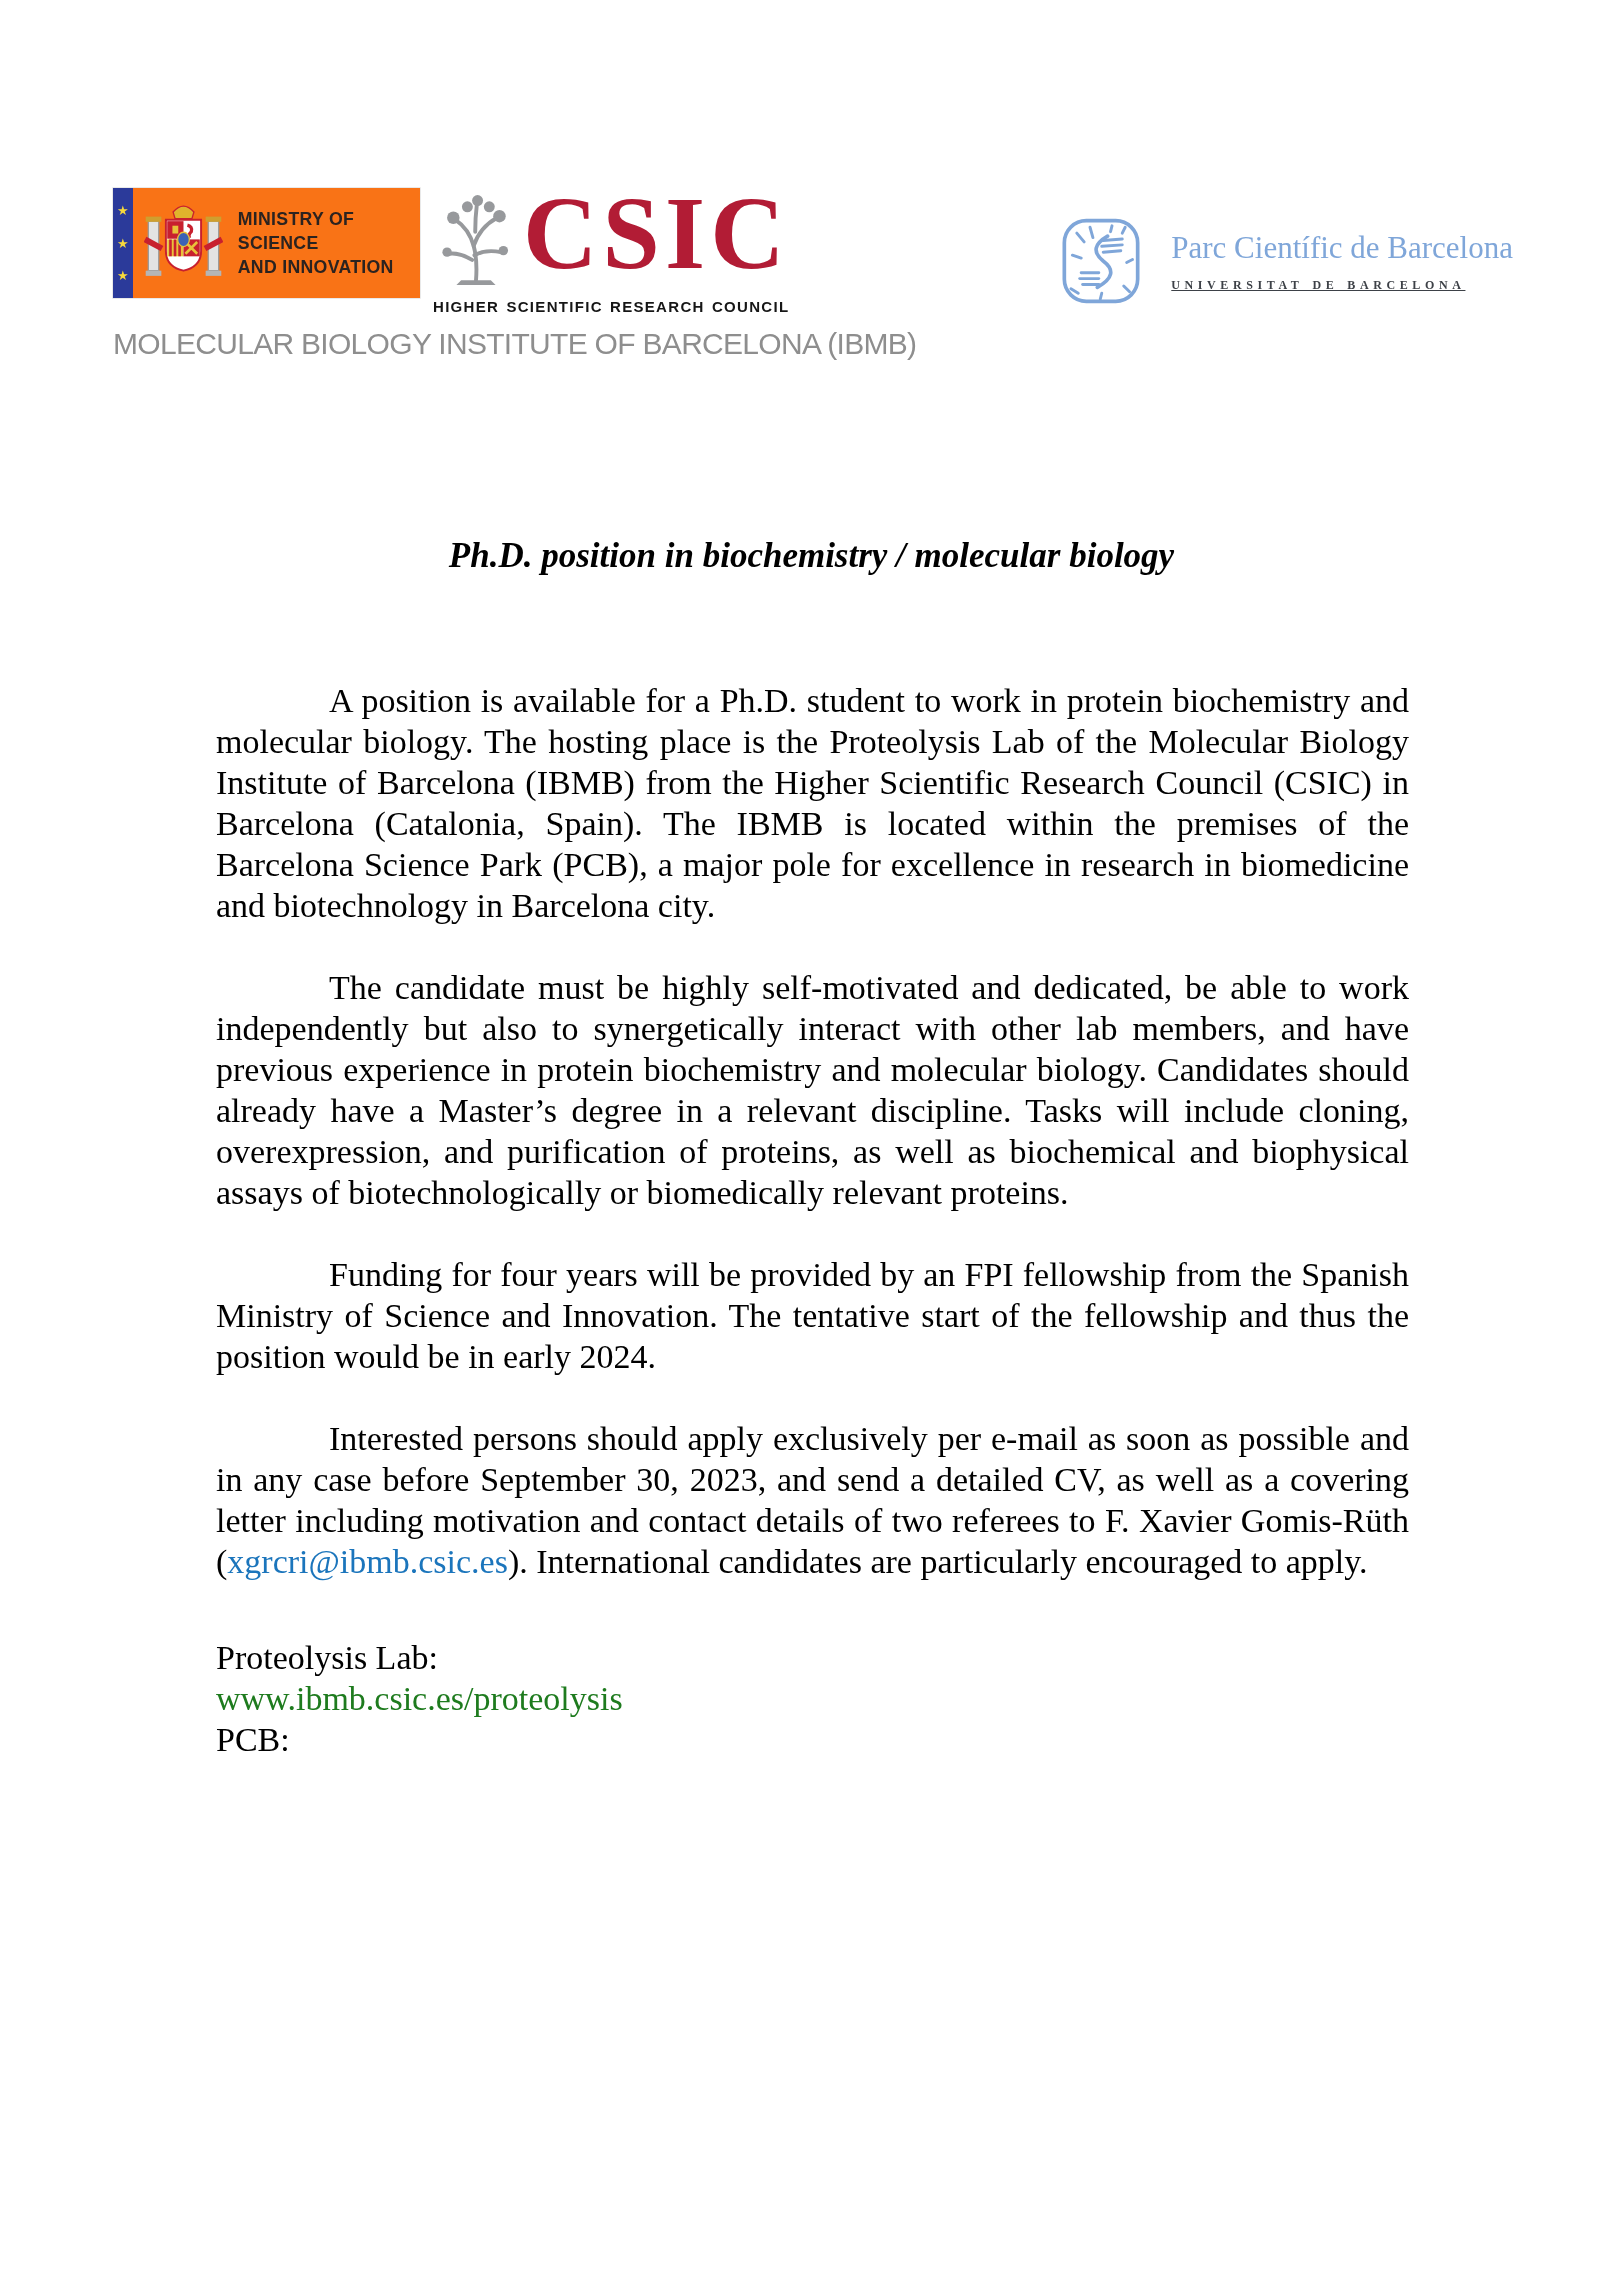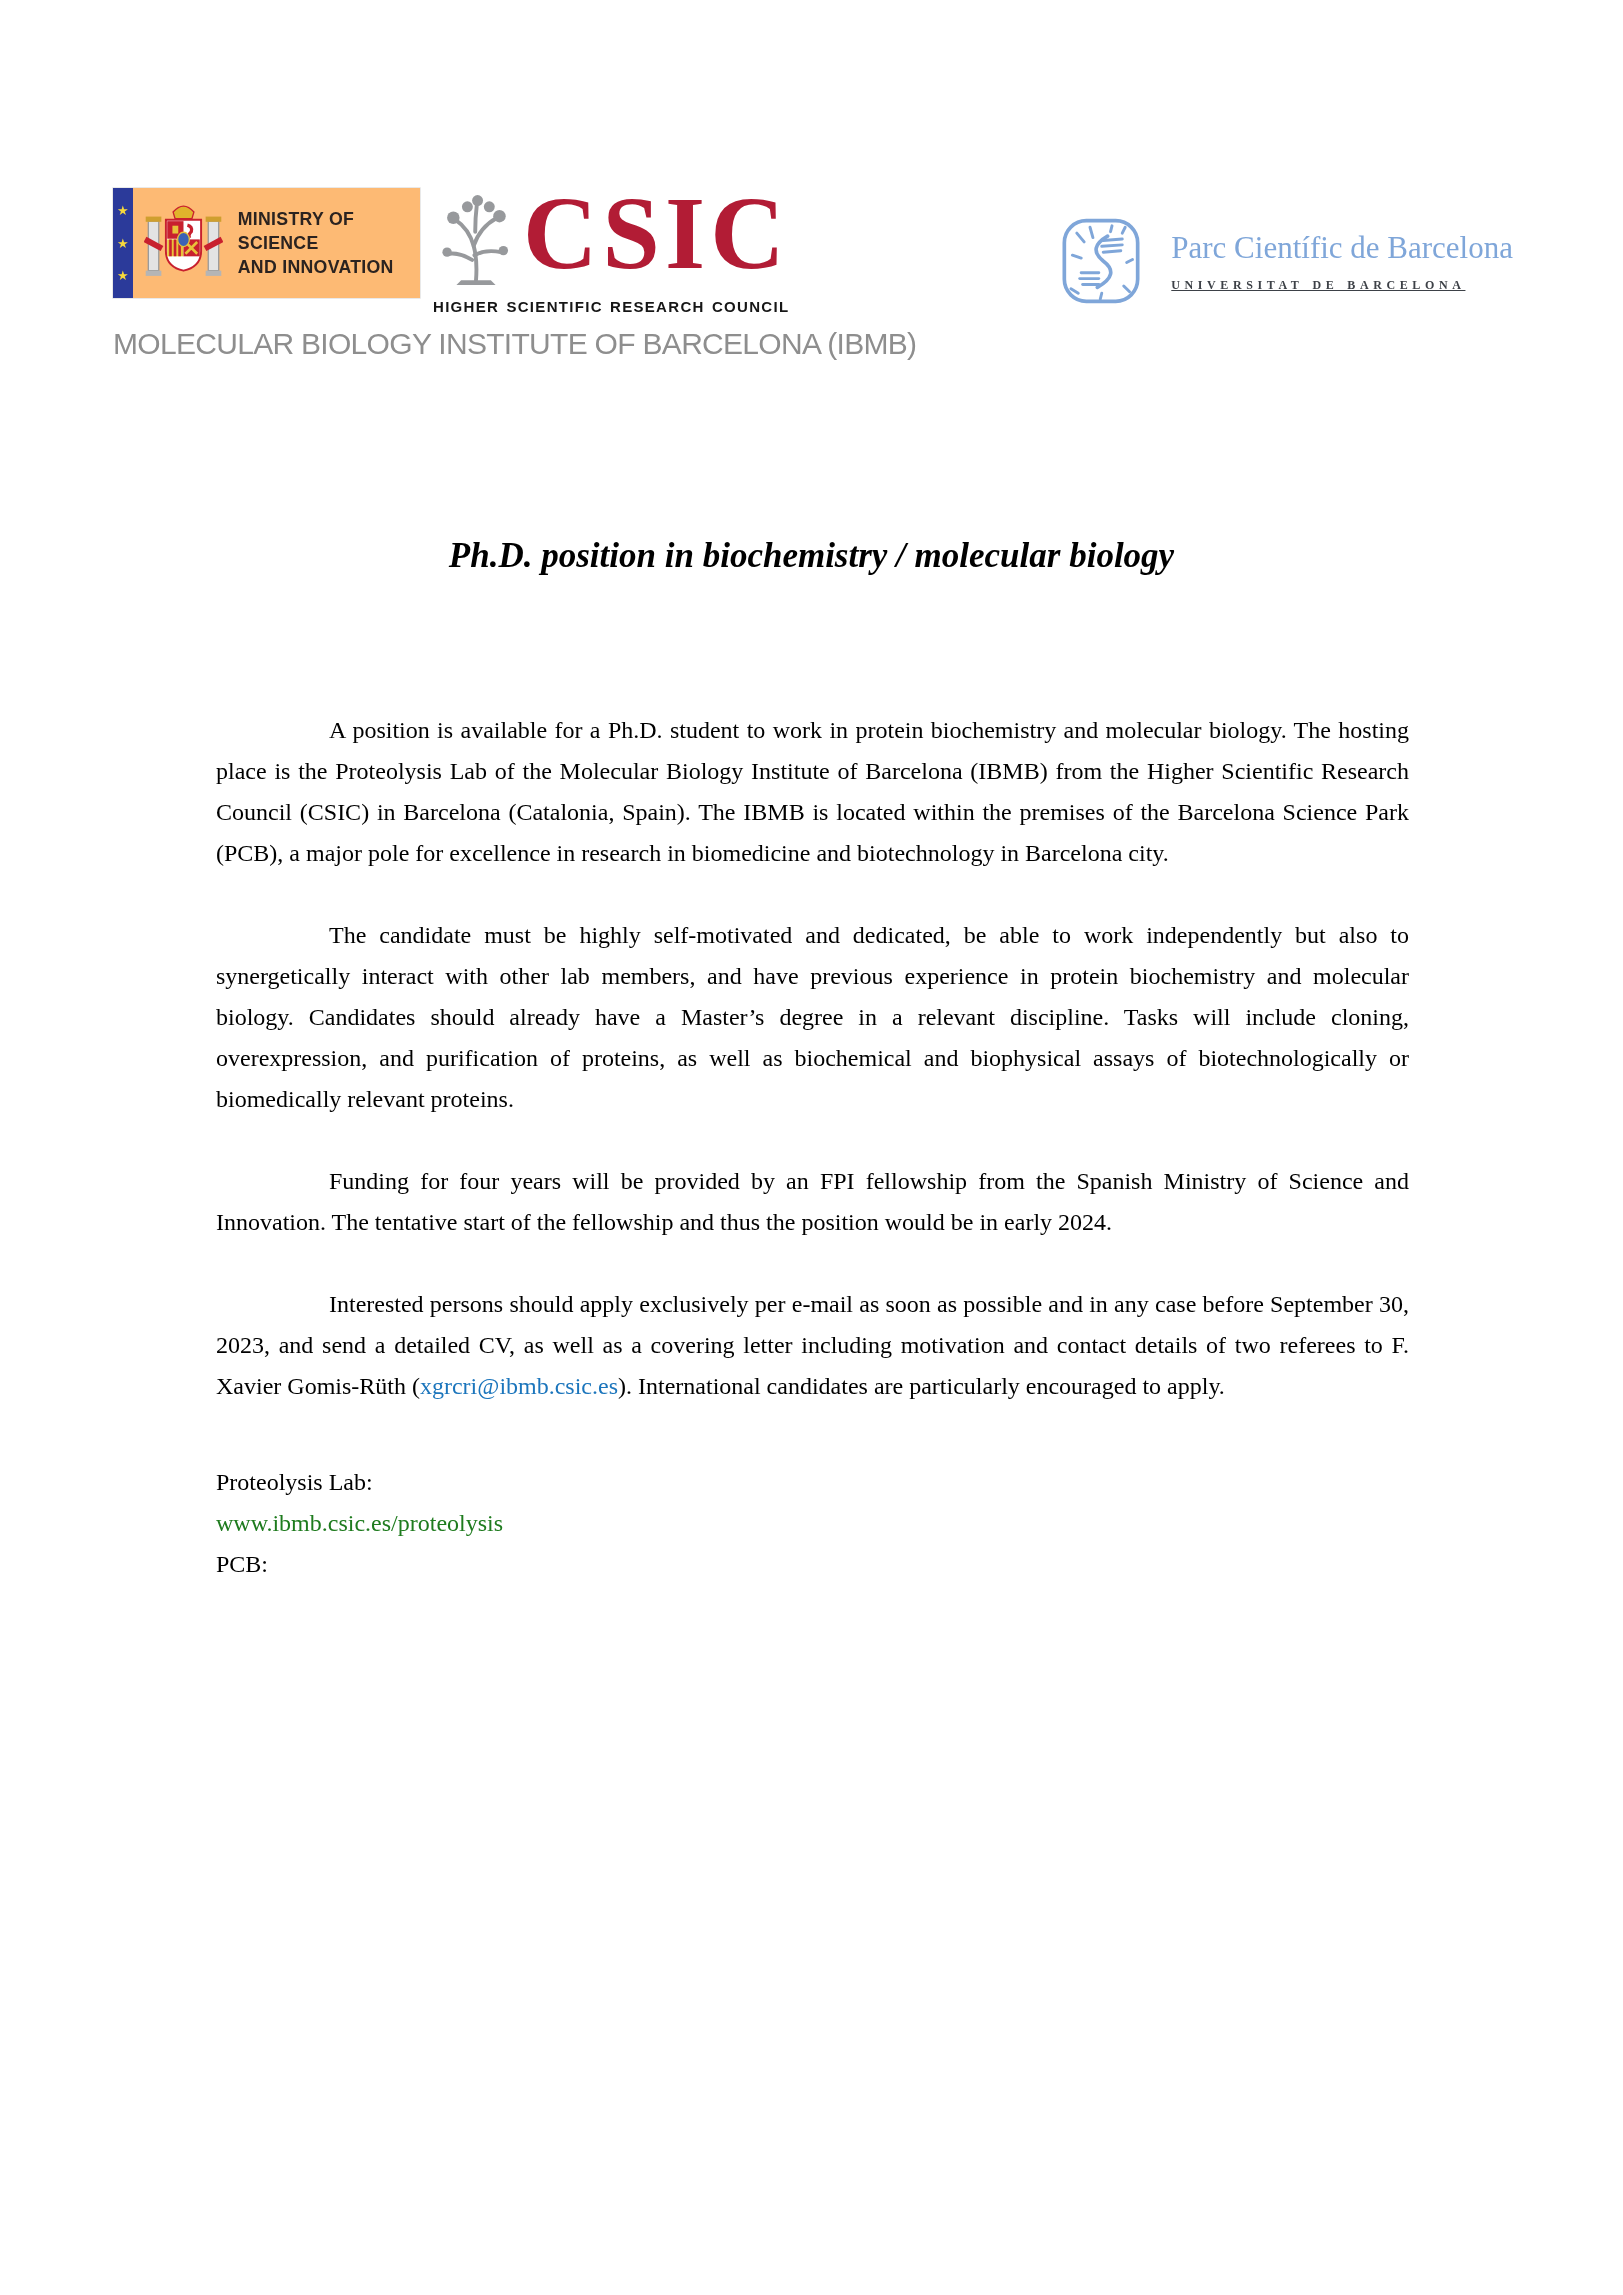--- a/index.html
+++ b/index.html
@@ -6,39 +6,39 @@
   body{width:1623px;height:2295px;position:relative;font-family:"Liberation Serif",serif;color:#000;overflow:hidden;}
 
   
   .header{position:absolute;top:188px;left:113px;width:1400px;display:flex;justify-content:space-between;align-items:flex-start;}
   .left-block{display:flex;flex-direction:column;}
   .logo-row{display:flex;align-items:flex-start;}
 
   .ministry{display:flex;height:110px;width:307px;box-shadow:0 0 0 0.7px #e0e0e0;}
   .flag-stripe{width:19.6px;background:#2b3a9a;display:flex;flex-direction:column;align-items:center;justify-content:center;gap:19.6px;}
   .flag-star{color:#f7d93c;font-size:13px;line-height:13px;}
-  .flag-main{flex:1;background:#fdba74;display:flex;align-items:center;gap:14.4px;padding:0 6.5px 0 11.8px;}
+  .flag-main{flex:1;background:#f97316;display:flex;align-items:center;gap:14.4px;padding:0 6.5px 0 11.8px;}
   .ministry-text{font-family:"Liberation Sans",sans-serif;font-weight:bold;font-size:17.7px;line-height:24px;color:#2b2320;letter-spacing:0.3px;}
 
   .csic{margin-left:13px;display:flex;flex-direction:column;}
   .csic-row{display:flex;align-items:flex-start;}
   .csic-word{font-family:"Liberation Serif",serif;font-weight:bold;font-size:103px;line-height:90px;letter-spacing:5.2px;color:#b21c35;margin-left:3.9px;}
   .csic-sub{margin-top:5.2px;font-family:"Liberation Sans",sans-serif;font-weight:bold;font-size:21.6px;letter-spacing:1.3px;color:#161616;font-variant:small-caps;text-transform:lowercase;}
   .caption{margin-top:9.2px;font-family:"Liberation Sans",sans-serif;font-size:30px;letter-spacing:-0.7px;color:#8e8e8e;white-space:nowrap;}
 
   .pcb{display:flex;align-items:center;gap:24px;margin-top:29px;}
   .pcb-text .pcb-name{font-family:"Liberation Serif",serif;font-size:31px;color:#7fa6d9;}
   .pcb-text .pcb-univ{margin-top:6.5px;font-family:"Liberation Serif",serif;font-weight:bold;font-size:17.7px;letter-spacing:4.6px;color:#3d4147;font-variant:small-caps;text-transform:lowercase;text-decoration:underline;}
 
   
   .doc-title{position:absolute;top:536px;left:0;width:100%;text-align:center;
     font-family:"Liberation Serif",serif;font-weight:bold;font-style:italic;font-size:35px;}
 
-  .content{position:absolute;top:710px;left:216px;width:1193px;
-    font-size:24px;line-height:41px;text-align:justify;}
+  .content{position:absolute;top:680px;left:216px;width:1193px;
+    font-size:34px;line-height:41px;text-align:justify;}
   .content p{margin:0 0 41px 0;text-indent:113px;}
   .content p:last-of-type{margin-bottom:8px;}
 
   a.email-link{color:#1b75bc;text-decoration:none;}
   .footer{margin-top:55px;text-align:left;}
   .footer div{text-indent:0;}
   a.green-link{color:#1e7b1e;text-decoration:none;}
 </style>
 </head>
 <body>

